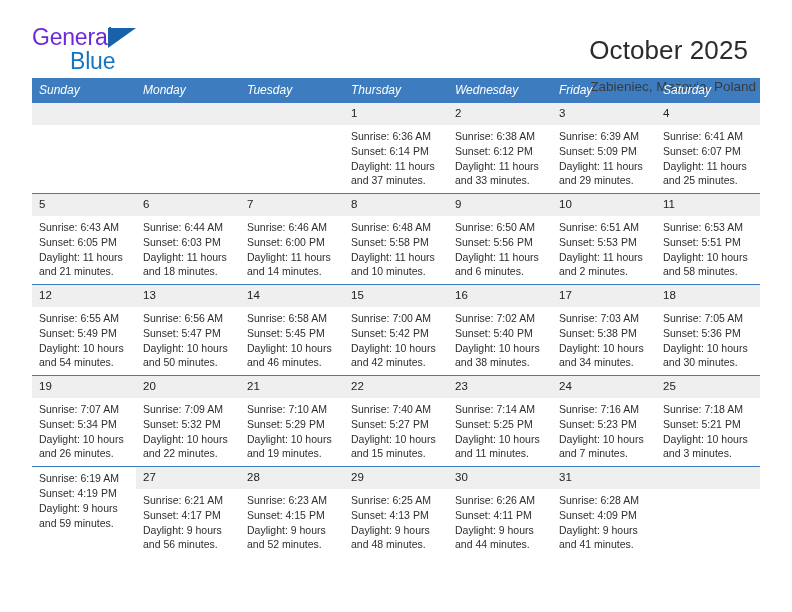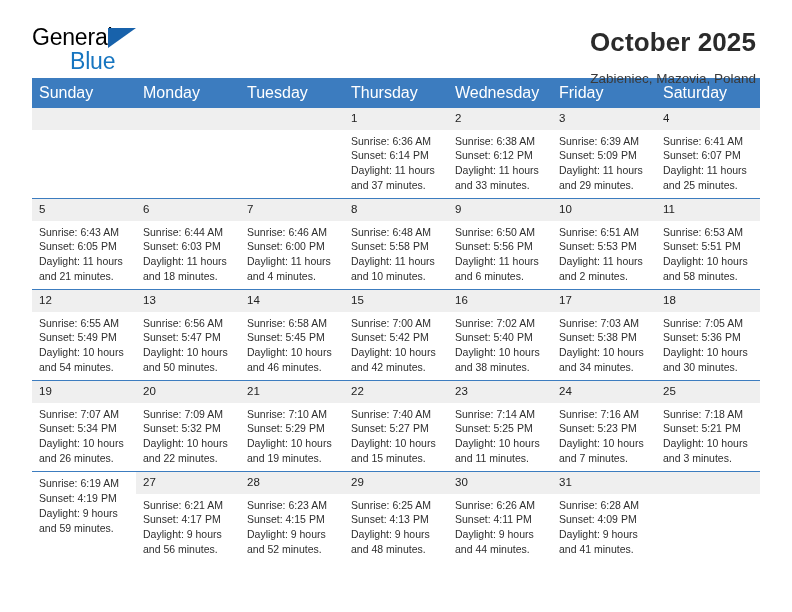--- a/index.html
+++ b/index.html
@@ -27,21 +27,21 @@
   }
 
   .brand {
     position: relative;
     width: 150px;
     height: 52px;
     line-height: 1;
   }
   .brand-general {
     font-size: 23px;
-    color: #000000;
+    color: #6d28d9;
     letter-spacing: -0.2px;
     display: block;
     font-family: "Liberation Sans", sans-serif;
   }
   .brand-blue {
     font-size: 23px;
     color: #1675c0;
     display: block;
     margin-top: 1px;
     margin-left: 38px;
@@ -56,23 +56,23 @@
     border-left: 28px solid #1862ab;
     border-bottom: 20px solid transparent;
   }
 
   .title-block {
     text-align: right;
     padding-top: 2px;
   }
   .cal-title {
     font-size: 26px;
-    font-weight: bold;
+    font-weight: normal;
     color: #2b2b2b;
-    margin: 0;
+    margin: 8px;
     line-height: 1.15;
     letter-spacing: 0.1px;
   }
   .cal-subtitle {
     font-size: 13.5px;
     color: #3a3a3a;
     margin: 13px 0 0 0;
     line-height: 1.2;
   }
 
@@ -81,23 +81,24 @@
     margin: 0 32px 0 32px;
     width: 728px;
   }
   .weekdays {
     display: grid;
     grid-template-columns: repeat(7, 1fr);
     background: #3c7cbf;
   }
   .weekday {
     color: #ffffff;
-    font-size: 16px;
+    font-size: 12px;
     padding: 5px 0 6px 7px;
     line-height: 1.2;
+    font-style: italic;
   }
 
   .week {
     display: grid;
     grid-template-columns: repeat(7, 1fr);
     border-top: 1px solid #3c7cbf;
   }
   .week:first-of-type { border-top: none; }
 
   .day-cell {
@@ -217,21 +218,21 @@
             <div>Daylight: 11 hours</div>
             <div>and 18 minutes.</div>
           </div>
         </div>
         <div class="day-cell">
           <div class="day-num">7</div>
           <div class="day-info">
             <div>Sunrise: 6:46 AM</div>
             <div>Sunset: 6:00 PM</div>
             <div>Daylight: 11 hours</div>
-            <div>and 4 minutes.</div>
+            <div>and 14 minutes.</div>
           </div>
         </div>
         <div class="day-cell">
           <div class="day-num">8</div>
           <div class="day-info">
             <div>Sunrise: 6:48 AM</div>
             <div>Sunset: 5:58 PM</div>
             <div>Daylight: 11 hours</div>
             <div>and 10 minutes.</div>
           </div>

